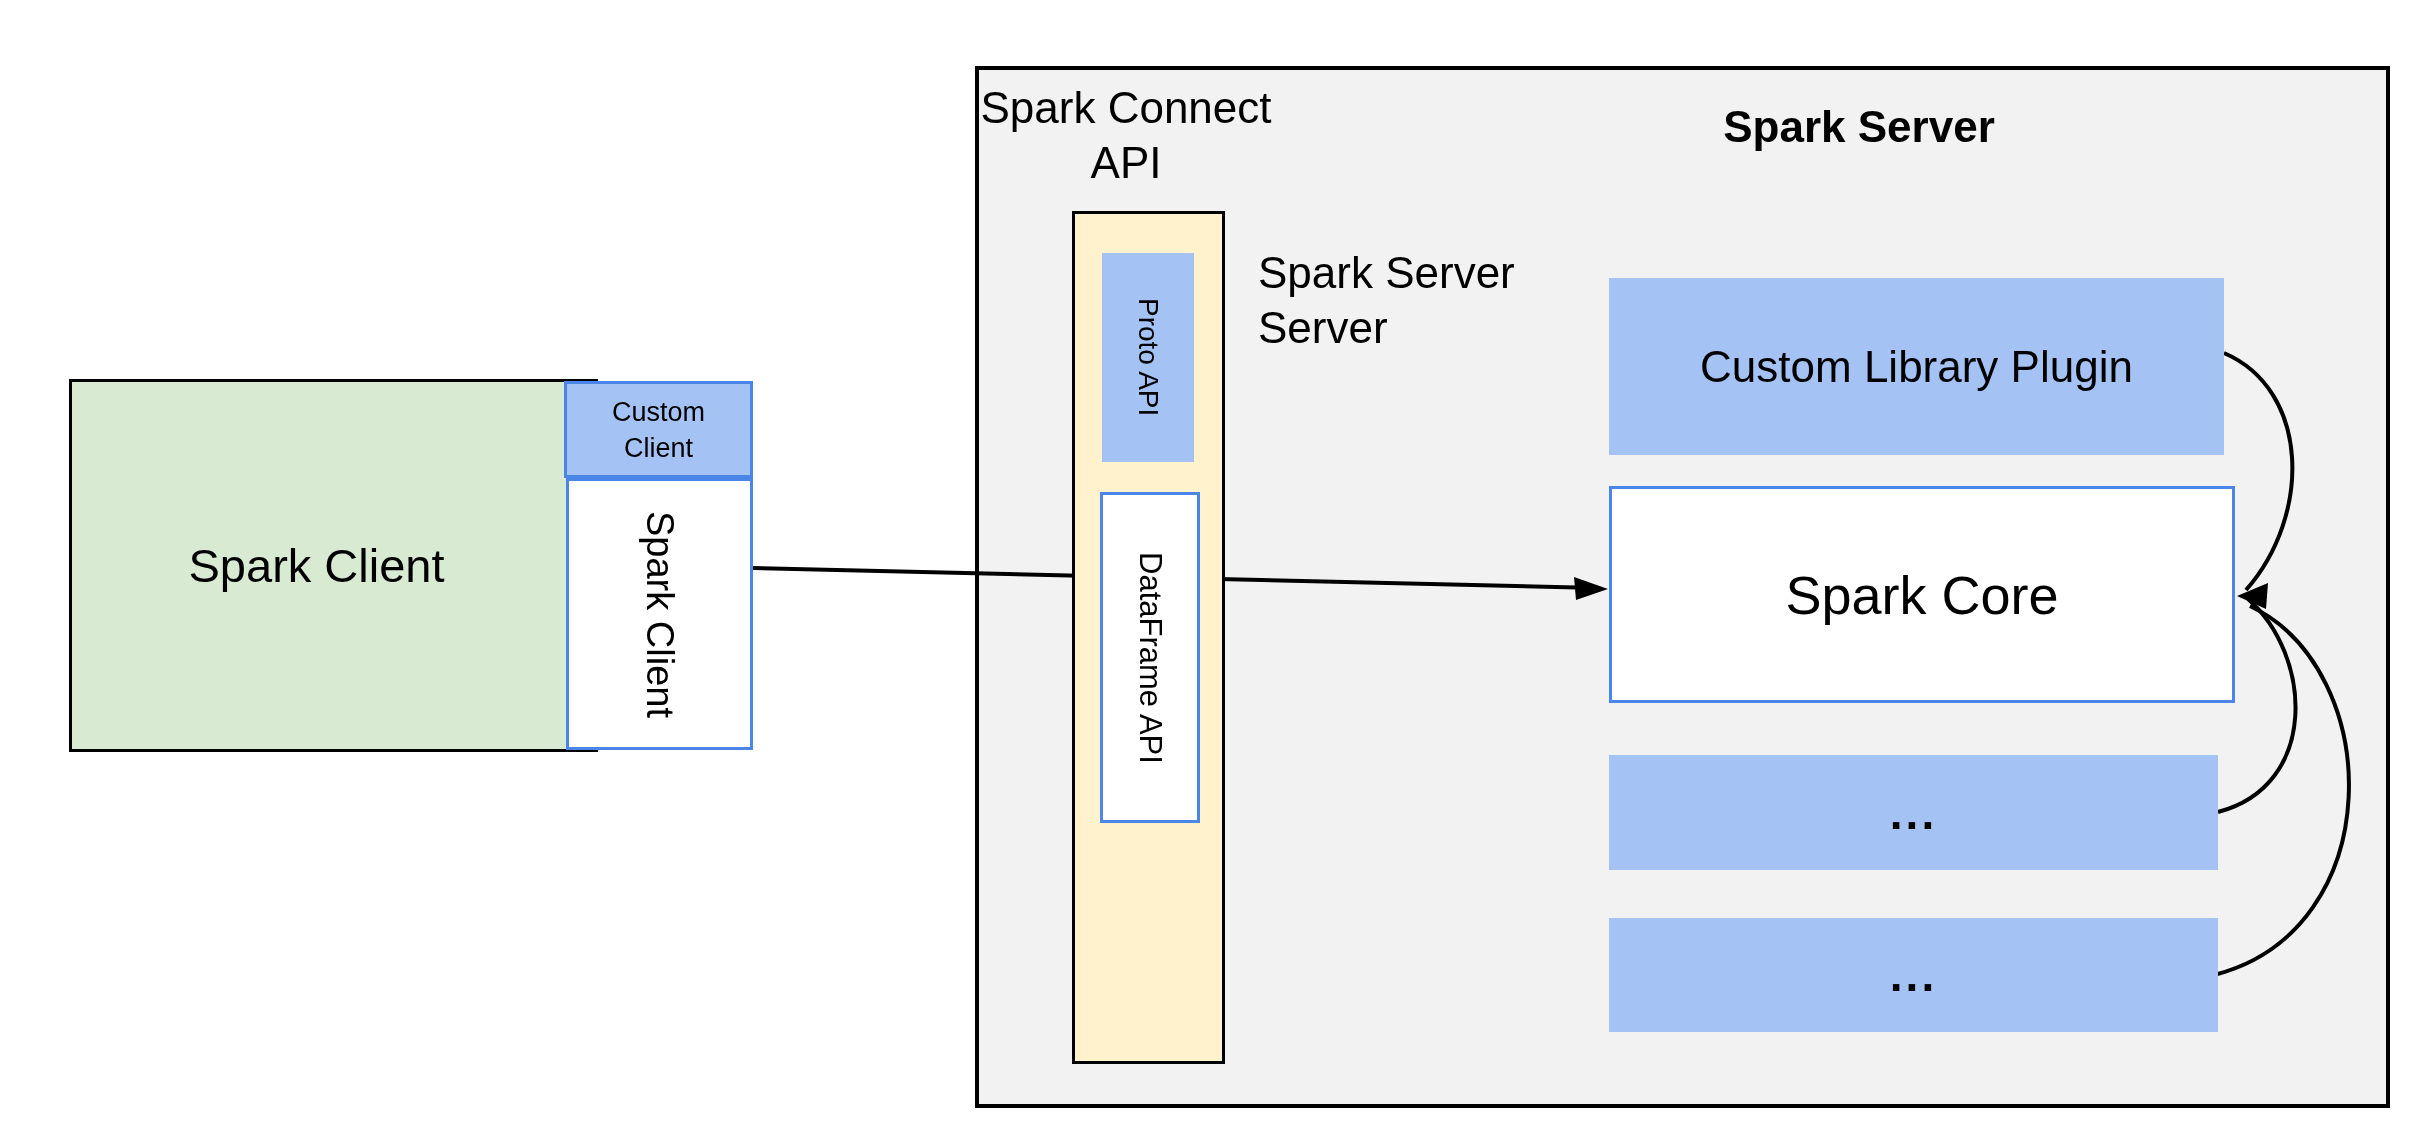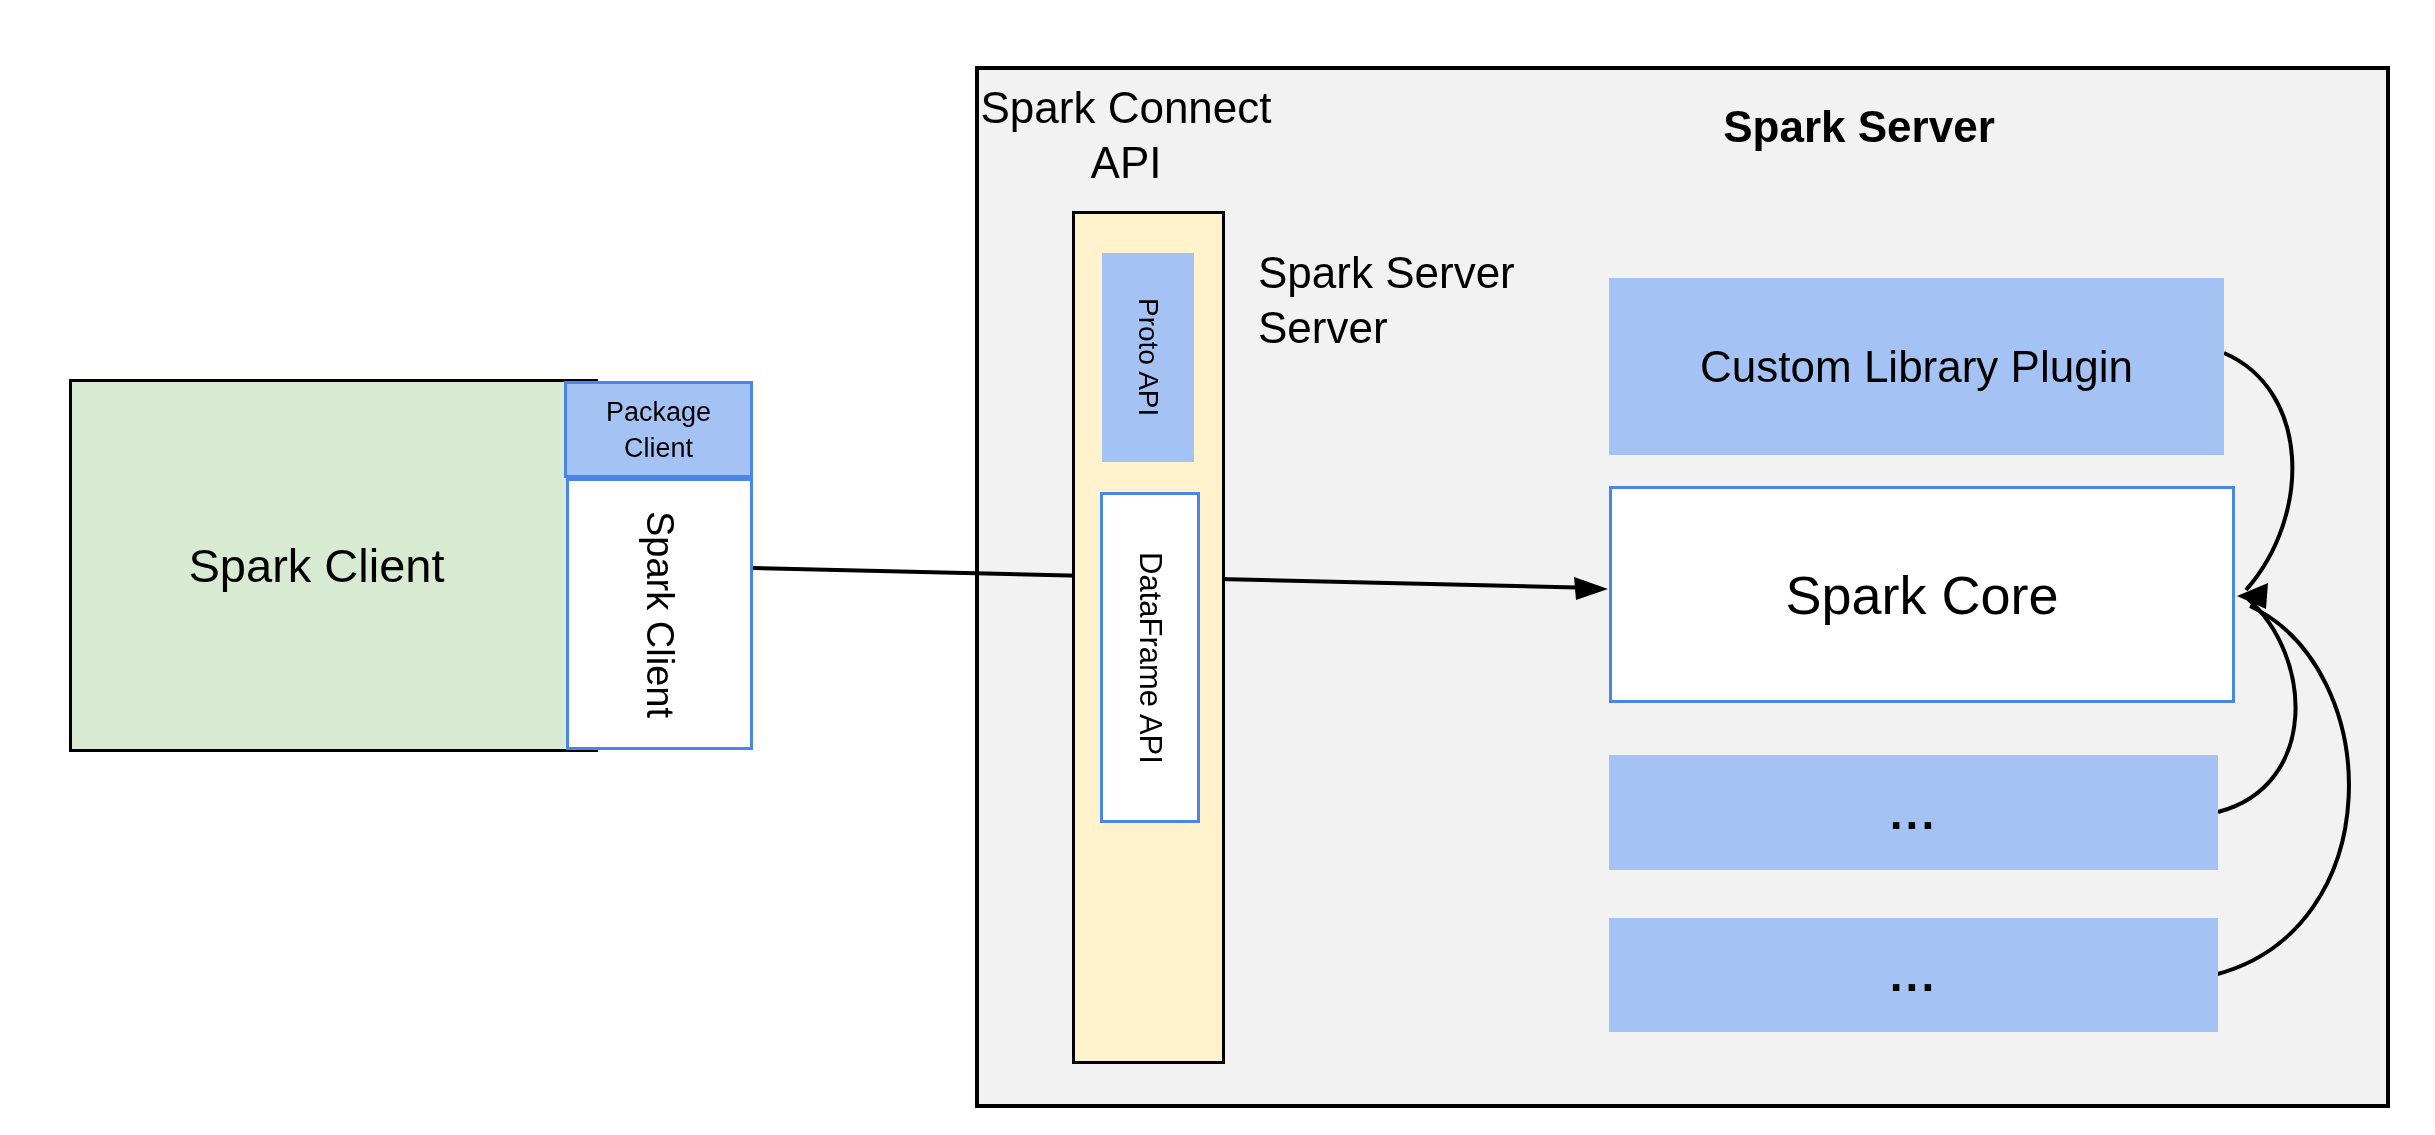--- a/index.html
+++ b/index.html
@@ -62,21 +62,21 @@
 
     <path d="M 2218 812 C 2320 785, 2312 655, 2248 599" stroke="#000000" stroke-width="4" fill="none"></path>
 
     <path d="M 2214 975 C 2390 930, 2385 670, 2250 606" stroke="#000000" stroke-width="4" fill="none"></path>
 
     <polygon points="2237,596 2268,583 2266,609" fill="#000000"></polygon>
   </svg>
 
   <div class="abs client-package center">
     <div>
-      <div>Package</div>
+      <div>Custom</div>
       <div>Client</div>
     </div>
   </div>
 
   <div class="abs spark-client-box center">
     <span class="vtext">Spark Client</span>
   </div>
 
   <div class="abs connect-title">
     <div>Spark Connect</div>

